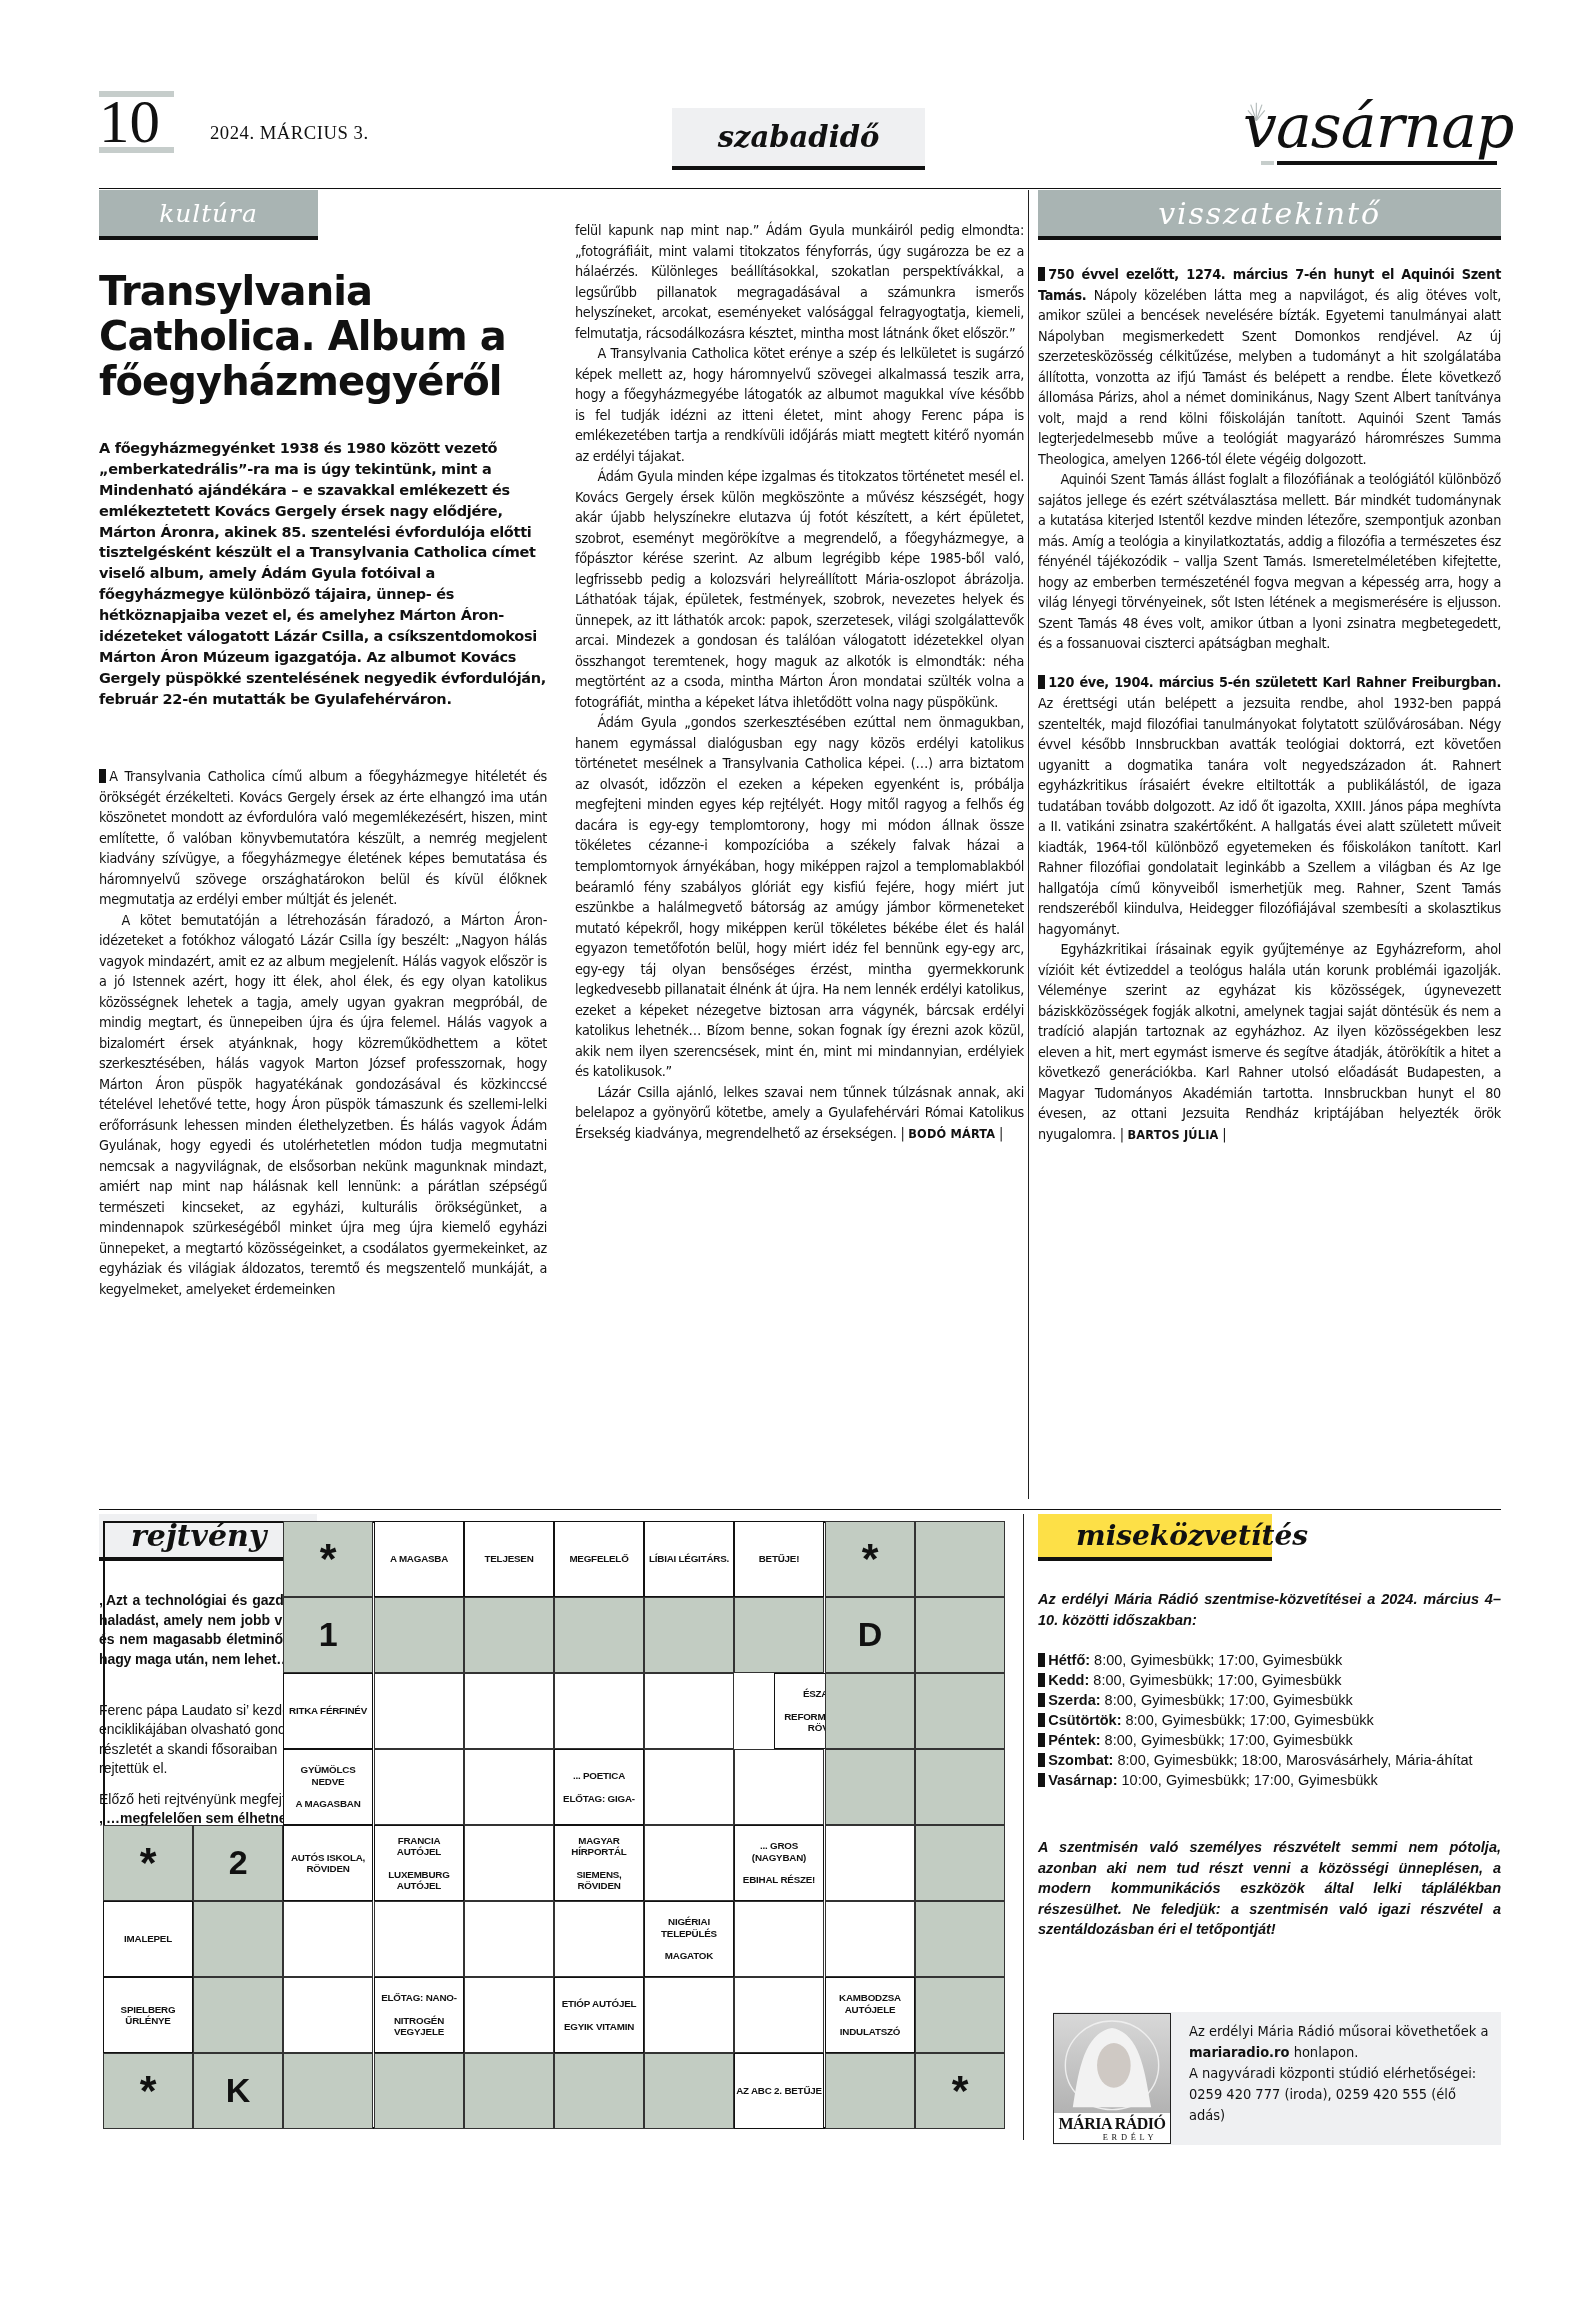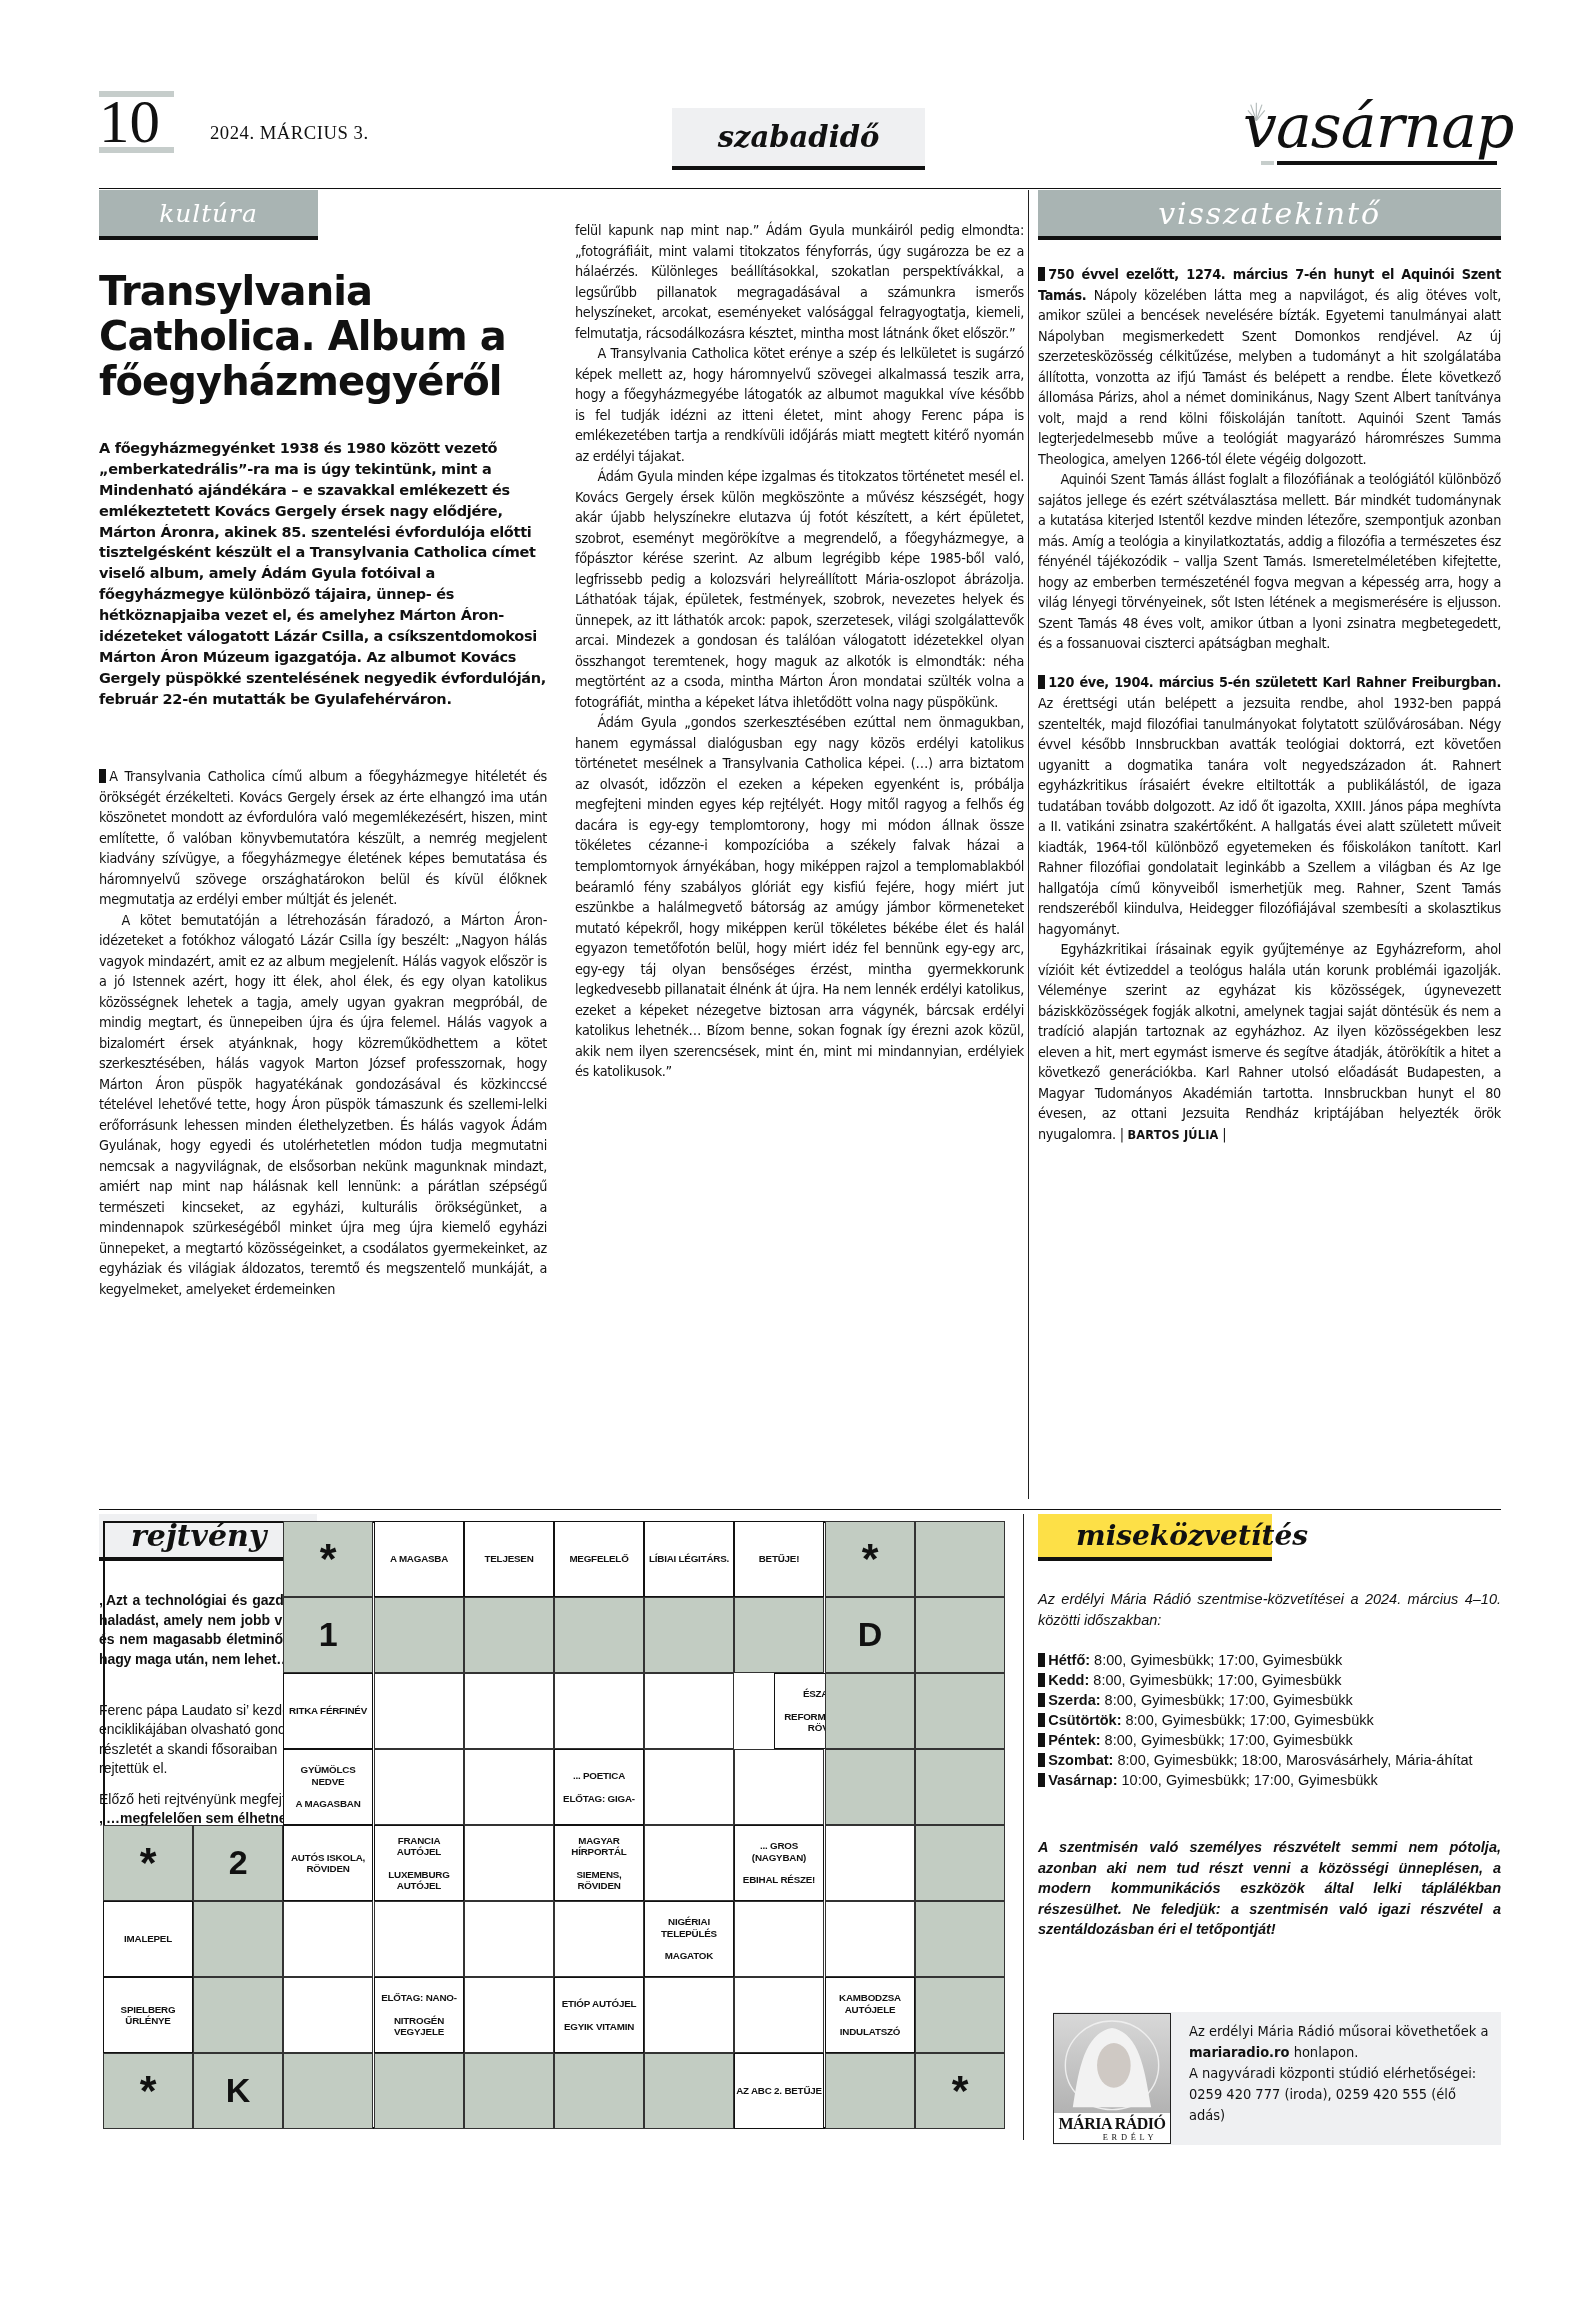--- a/index.html
+++ b/index.html
@@ -41,21 +41,21 @@
   .rejt-prev { left:99px; top:1790px; width:220px; font-size:14px; line-height:1.38; }
   
   .grid { left:103px; top:1521px; width:902px; height:608px; }
   .cell { position:absolute; box-sizing:border-box; border:0.7px solid #333; background:#fff; display:flex; align-items:center; justify-content:center; text-align:center; font-family:"Liberation Sans", sans-serif; font-weight:bold; font-size:10.3px; line-height:1.15; letter-spacing:-0.2px; }
   .cell.shade { background:#c2ccc2; }
   .cell.clue { border:1.9px solid #111; font-size:9.8px; padding:0.9px; }
   .cell.big { font-size:34px; font-weight:bold; }
   .cell.star { font-size:43px; font-weight:bold; }
   .grid-frame { position:absolute; left:0; top:0; width:902px; height:608px; border:2.3px solid #111; box-sizing:border-box; pointer-events:none; }
   
-  .mise-intro { left:1038px; top:1589px; width:463px; font-weight:normal; font-style:italic; font-size:14.5px; line-height:1.42; text-align:justify; }
+  .mise-intro { left:1038px; top:1589px; width:463px; font-weight:bold; font-style:italic; font-size:14.5px; line-height:1.42; text-align:justify; }
   .mise-list { left:1038px; top:1650px; width:463px; font-size:14.5px; line-height:1.38; }
   .mise-list div { margin:0; }
   .mise-list b { font-weight:bold; }
   .mise-note { left:1038px; top:1837px; width:463px; font-weight:bold; font-style:italic; font-size:14.5px; line-height:1.42; text-align:justify; }
   .radio-box { left:1053px; top:2012px; width:448px; height:133px; background:#eff0f2; }
   .radio-logo { left:1053px; top:2013px; width:118px; height:131px; border:0.9px solid #222; background:linear-gradient(#d8d8d8,#a7a7a7); box-sizing:border-box; }
   .radio-logo-text { left:1054px; top:2113px; width:116px; height:30px; background:#fff; display:flex; flex-direction:column; align-items:center; justify-content:center; font-family:"Liberation Serif", serif; }
   .radio-info { left:1189px; top:2021px; width:304px; font-family:"DejaVu Sans Condensed","DejaVu Sans", sans-serif; font-size:14.5px; line-height:1.44; }
 </style>
 </head>
@@ -90,20 +90,21 @@
 <div class="abs body-text col1">
   <p class="first"><span class="sq"></span><span>A Transylvania Catholica című album a főegyházmegye hitéletét és örökségét érzékelteti. Kovács Gergely érsek az érte elhangzó ima után köszönetet mondott az évfordulóra való megemlékezésért, hiszen, mint említette, ő valóban könyvbemutatóra készült, a nemrég megjelent kiadvány szívügye, a főegyházmegye életének képes bemutatása és háromnyelvű szövege országhatárokon belül és kívül élőknek megmutatja az erdélyi ember múltját és jelenét.</span></p>
   <p>A kötet bemutatóján a létrehozásán fáradozó, a Márton Áron-idézeteket a fotókhoz válogató Lázár Csilla így beszélt: „Nagyon hálás vagyok mindazért, amit ez az album megjelenít. Hálás vagyok először is a jó Istennek azért, hogy itt élek, ahol élek, és egy olyan katolikus közösségnek lehetek a tagja, amely ugyan gyakran megpróbál, de mindig megtart, és ünnepeiben újra és újra felemel. Hálás vagyok a bizalomért érsek atyánknak, hogy közreműködhettem a kötet szerkesztésében, hálás vagyok Marton József professzornak, hogy Márton Áron püspök hagyatékának gondozásával és közkinccsé tételével lehetővé tette, hogy Áron püspök támaszunk és szellemi-lelki erőforrásunk lehessen minden élethelyzetben. És hálás vagyok Ádám Gyulának, hogy egyedi és utolérhetetlen módon tudja megmutatni nemcsak a nagyvilágnak, de elsősorban nekünk magunknak mindazt, amiért nap mint nap hálásnak kell lennünk: a párátlan szépségű természeti kincseket, az egyházi, kulturális örökségünket, a mindennapok szürkeségéből minket újra meg újra kiemelő egyházi ünnepeket, a megtartó közösségeinket, a csodálatos gyermekeinket, az egyháziak és világiak áldozatos, teremtő és megszentelő munkáját, a kegyelmeket, amelyeket érdemeinken</p>
 </div>
 
 <div class="abs body-text col2">
   <p class="first">felül kapunk nap mint nap.” Ádám Gyula munkáiról pedig elmondta: „fotográfiáit, mint valami titokzatos fényforrás, úgy sugározza be ez a hálaérzés. Különleges beállításokkal, szokatlan perspektívákkal, a legsűrűbb pillanatok megragadásával a számunkra ismerős helyszíneket, arcokat, eseményeket valósággal felragyogtatja, kiemeli, felmutatja, rácsodálkozásra késztet, mintha most látnánk őket először.”</p>
   <p>A Transylvania Catholica kötet erénye a szép és lelkületet is sugárzó képek mellett az, hogy háromnyelvű szövegei alkalmassá teszik arra, hogy a főegyházmegyébe látogatók az albumot magukkal víve később is fel tudják idézni az itteni életet, mint ahogy Ferenc pápa is emlékezetében tartja a rendkívüli időjárás miatt megtett kitérő nyomán az erdélyi tájakat.</p>
   <p>Ádám Gyula minden képe izgalmas és titokzatos történetet mesél el. Kovács Gergely érsek külön megköszönte a művész készségét, hogy akár újabb helyszínekre elutazva új fotót készített, a kért épületet, szobrot, eseményt megörökítve a megrendelő, a főegyházmegye, a főpásztor kérése szerint. Az album legrégibb képe 1985-ből való, legfrissebb pedig a kolozsvári helyreállított Mária-oszlopot ábrázolja. Láthatóak tájak, épületek, festmények, szobrok, nevezetes helyek és ünnepek, az itt láthatók arcok: papok, szerzetesek, világi szolgálattevők arcai. Mindezek a gondosan és találóan válogatott idézetekkel olyan összhangot teremtenek, hogy maguk az alkotók is elmondták: néha megtörtént az a csoda, mintha Márton Áron mondatai szülték volna a fotográfiát, mintha a képeket látva ihletődött volna nagy püspökünk.</p>
   <p>Ádám Gyula „gondos szerkesztésében ezúttal nem önmagukban, hanem egymással dialógusban egy nagy közös erdélyi katolikus történetet mesélnek a Transylvania Catholica képei. (…) arra biztatom az olvasót, időzzön el ezeken a képeken egyenként is, próbálja megfejteni minden egyes kép rejtélyét. Hogy mitől ragyog a felhős ég dacára is egy-egy templomtorony, hogy mi módon állnak össze tökéletes cézanne-i kompozícióba a székely falvak házai a templomtornyok árnyékában, hogy miképpen rajzol a templomablakból beáramló fény szabályos glóriát egy kisfiú fejére, hogy miért jut eszünkbe a halálmegvető bátorság az amúgy jámbor körmeneteket mutató képekről, hogy miképpen kerül tökéletes békébe élet és halál egyazon temetőfotón belül, hogy miért idéz fel bennünk egy-egy arc, egy-egy táj olyan bensőséges érzést, mintha gyermekkorunk legkedvesebb pillanatait élnénk át újra. Ha nem lennék erdélyi katolikus, ezeket a képeket nézegetve biztosan arra vágynék, bárcsak erdélyi katolikus lehetnék… Bízom benne, sokan fognak így érezni azok közül, akik nem ilyen szerencsések, mint én, mint mi mindannyian, erdélyiek és katolikusok.”</p>
+  <p><span>Lázár Csilla ajánló, lelkes szavai nem tűnnek túlzásnak annak, aki belelapoz a gyönyörű kötetbe, amely a Gyulafehérvári Római Katolikus Érsekség kiadványa, megrendelhető az érsekségen.</span> | <span class="byline">BODÓ MÁRTA</span> |</p>
 </div>
 
 <div class="abs body-text col3">
   <p class="first"><span class="sq"></span><b>750 évvel ezelőtt, 1274. március 7-én hunyt el Aquinói Szent Tamás.</b> <span>Nápoly közelében látta meg a napvilágot, és alig ötéves volt, amikor szülei a bencések nevelésére bízták. Egyetemi tanulmányai alatt Nápolyban megismerkedett Szent Domonkos rendjével. Az új szerzetesközösség célkitűzése, melyben a tudományt a hit szolgálatába állította, vonzotta az ifjú Tamást és belépett a rendbe. Élete következő állomása Párizs, ahol a német dominikánus, Nagy Szent Albert tanítványa volt, majd a rend kölni főiskoláján tanított. Aquinói Szent Tamás legterjedelmesebb műve a teológiát magyarázó háromrészes Summa Theologica, amelyen 1266-tól élete végéig dolgozott.</span></p>
   <p>Aquinói Szent Tamás állást foglalt a filozófiának a teológiától különböző sajátos jellege és ezért szétválasztása mellett. Bár mindkét tudománynak a kutatása kiterjed Istentől kezdve minden létezőre, szempontjuk azonban más. Amíg a teológia a kinyilatkoztatás, addig a filozófia a természetes ész fényénél tájékozódik – vallja Szent Tamás. Ismeretelméletében kifejtette, hogy az emberben természeténél fogva megvan a képesség arra, hogy a világ lényegi törvényeinek, sőt Isten létének a megismerésére is eljusson. Szent Tamás 48 éves volt, amikor útban a lyoni zsinatra megbetegedett, és a fossanuovai ciszterci apátságban meghalt.</p>
   <p class="first" style="margin-top:18.7px;"><span class="sq"></span><b>120 éve, 1904. március 5-én született Karl Rahner Freiburgban.</b> <span>Az érettségi után belépett a jezsuita rendbe, ahol 1932-ben pappá szentelték, majd filozófiai tanulmányokat folytatott szülővárosában. Négy évvel később Innsbruckban avatták teológiai doktorrá, ezt követően ugyanitt a dogmatika tanára volt negyedszázadon át. Rahnert egyházkritikus írásaiért évekre eltiltották a publikálástól, de igaza tudatában tovább dolgozott. Az idő őt igazolta, XXIII. János pápa meghívta a II. vatikáni zsinatra szakértőként. A hallgatás évei alatt született műveit kiadták, 1964-től különböző egyetemeken és főiskolákon tanított. Karl Rahner filozófiai gondolatait leginkább a Szellem a világban és Az Ige hallgatója című könyveiből ismerhetjük meg. Rahner, Szent Tamás rendszeréből kiindulva, Heidegger filozófiájával szembesíti a skolasztikus hagyományt.</span></p>
   <p><span>Egyházkritikai írásainak egyik gyűjteménye az Egyházreform, ahol vízióit két évtizeddel a teológus halála után korunk problémái igazolják. Véleménye szerint az egyházat kis közösségek, úgynevezett báziskközösségek fogják alkotni, amelynek tagjai saját döntésük és nem a tradíció alapján tartoznak az egyházhoz. Az ilyen közösségekben lesz eleven a hit, mert egymást ismerve és segítve átadják, átörökítik a hitet a következő generációkba. Karl Rahner utolsó előadását Budapesten, a Magyar Tudományos Akadémián tartotta. Innsbruckban hunyt el 80 évesen, az ottani Jezsuita Rendház kriptájában helyezték örök nyugalomra.</span> | <span class="byline">BARTOS JÚLIA</span> |</p>
 </div>
 
 <div class="abs mid-rule"></div>

